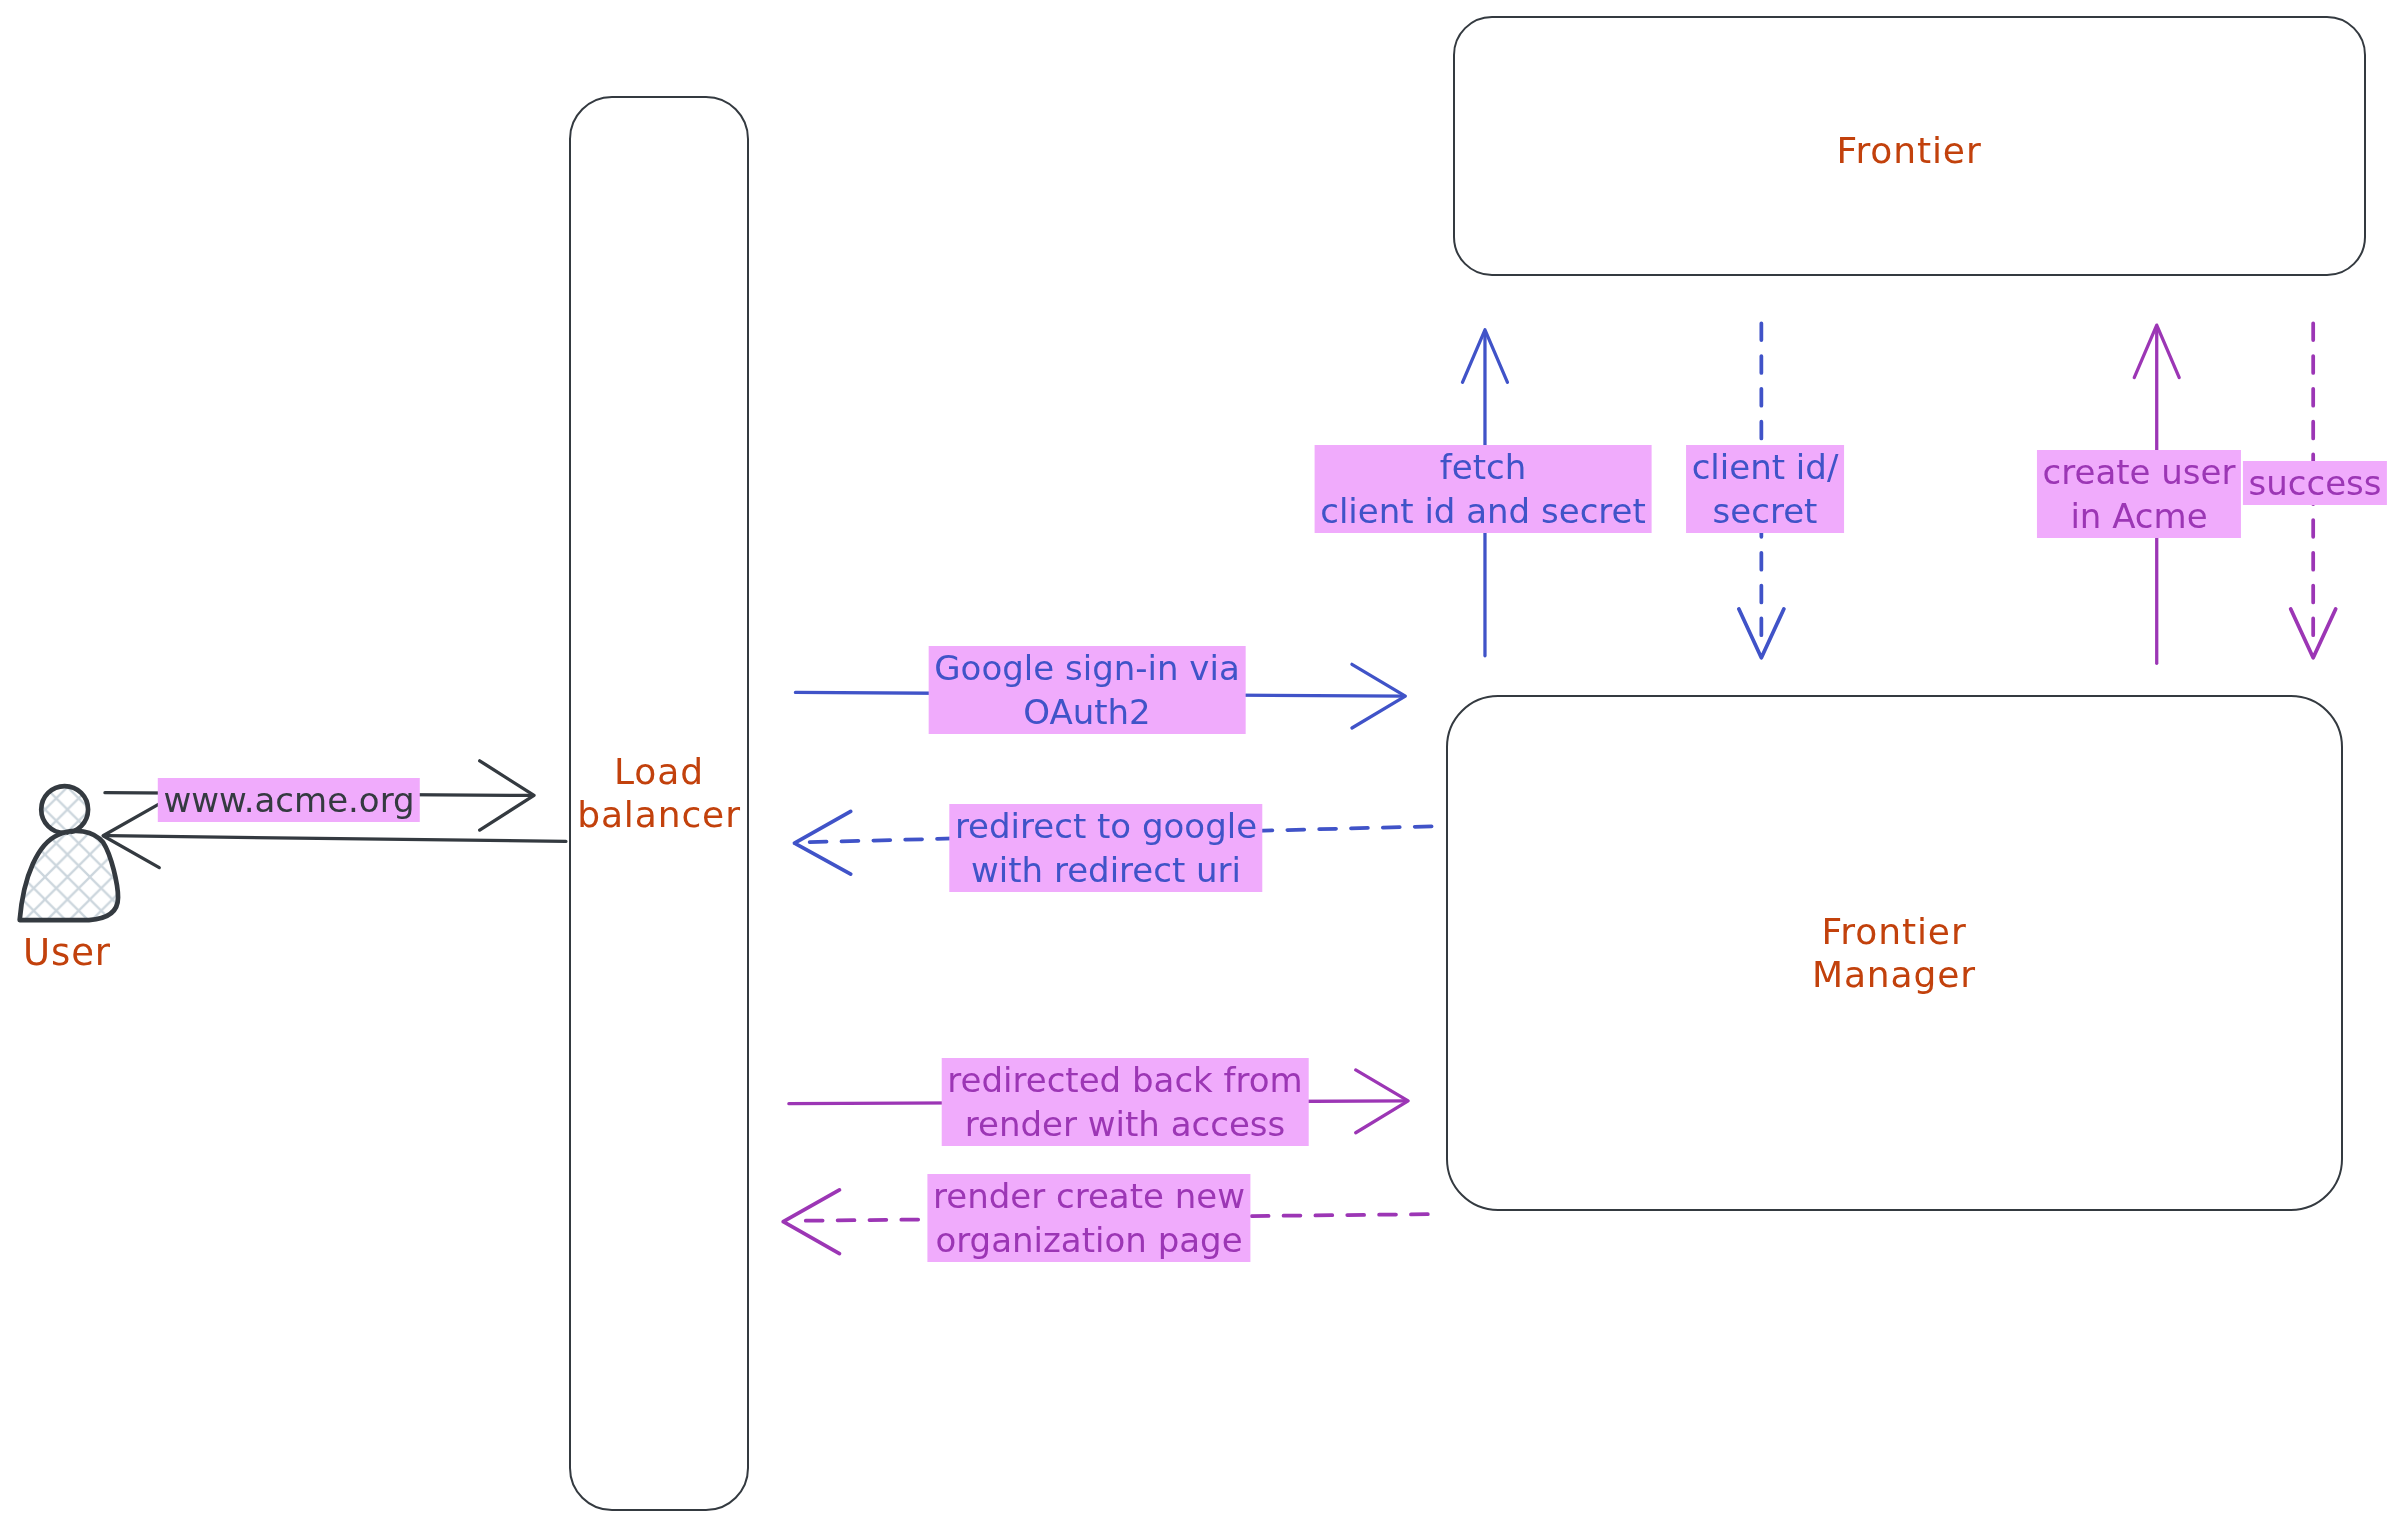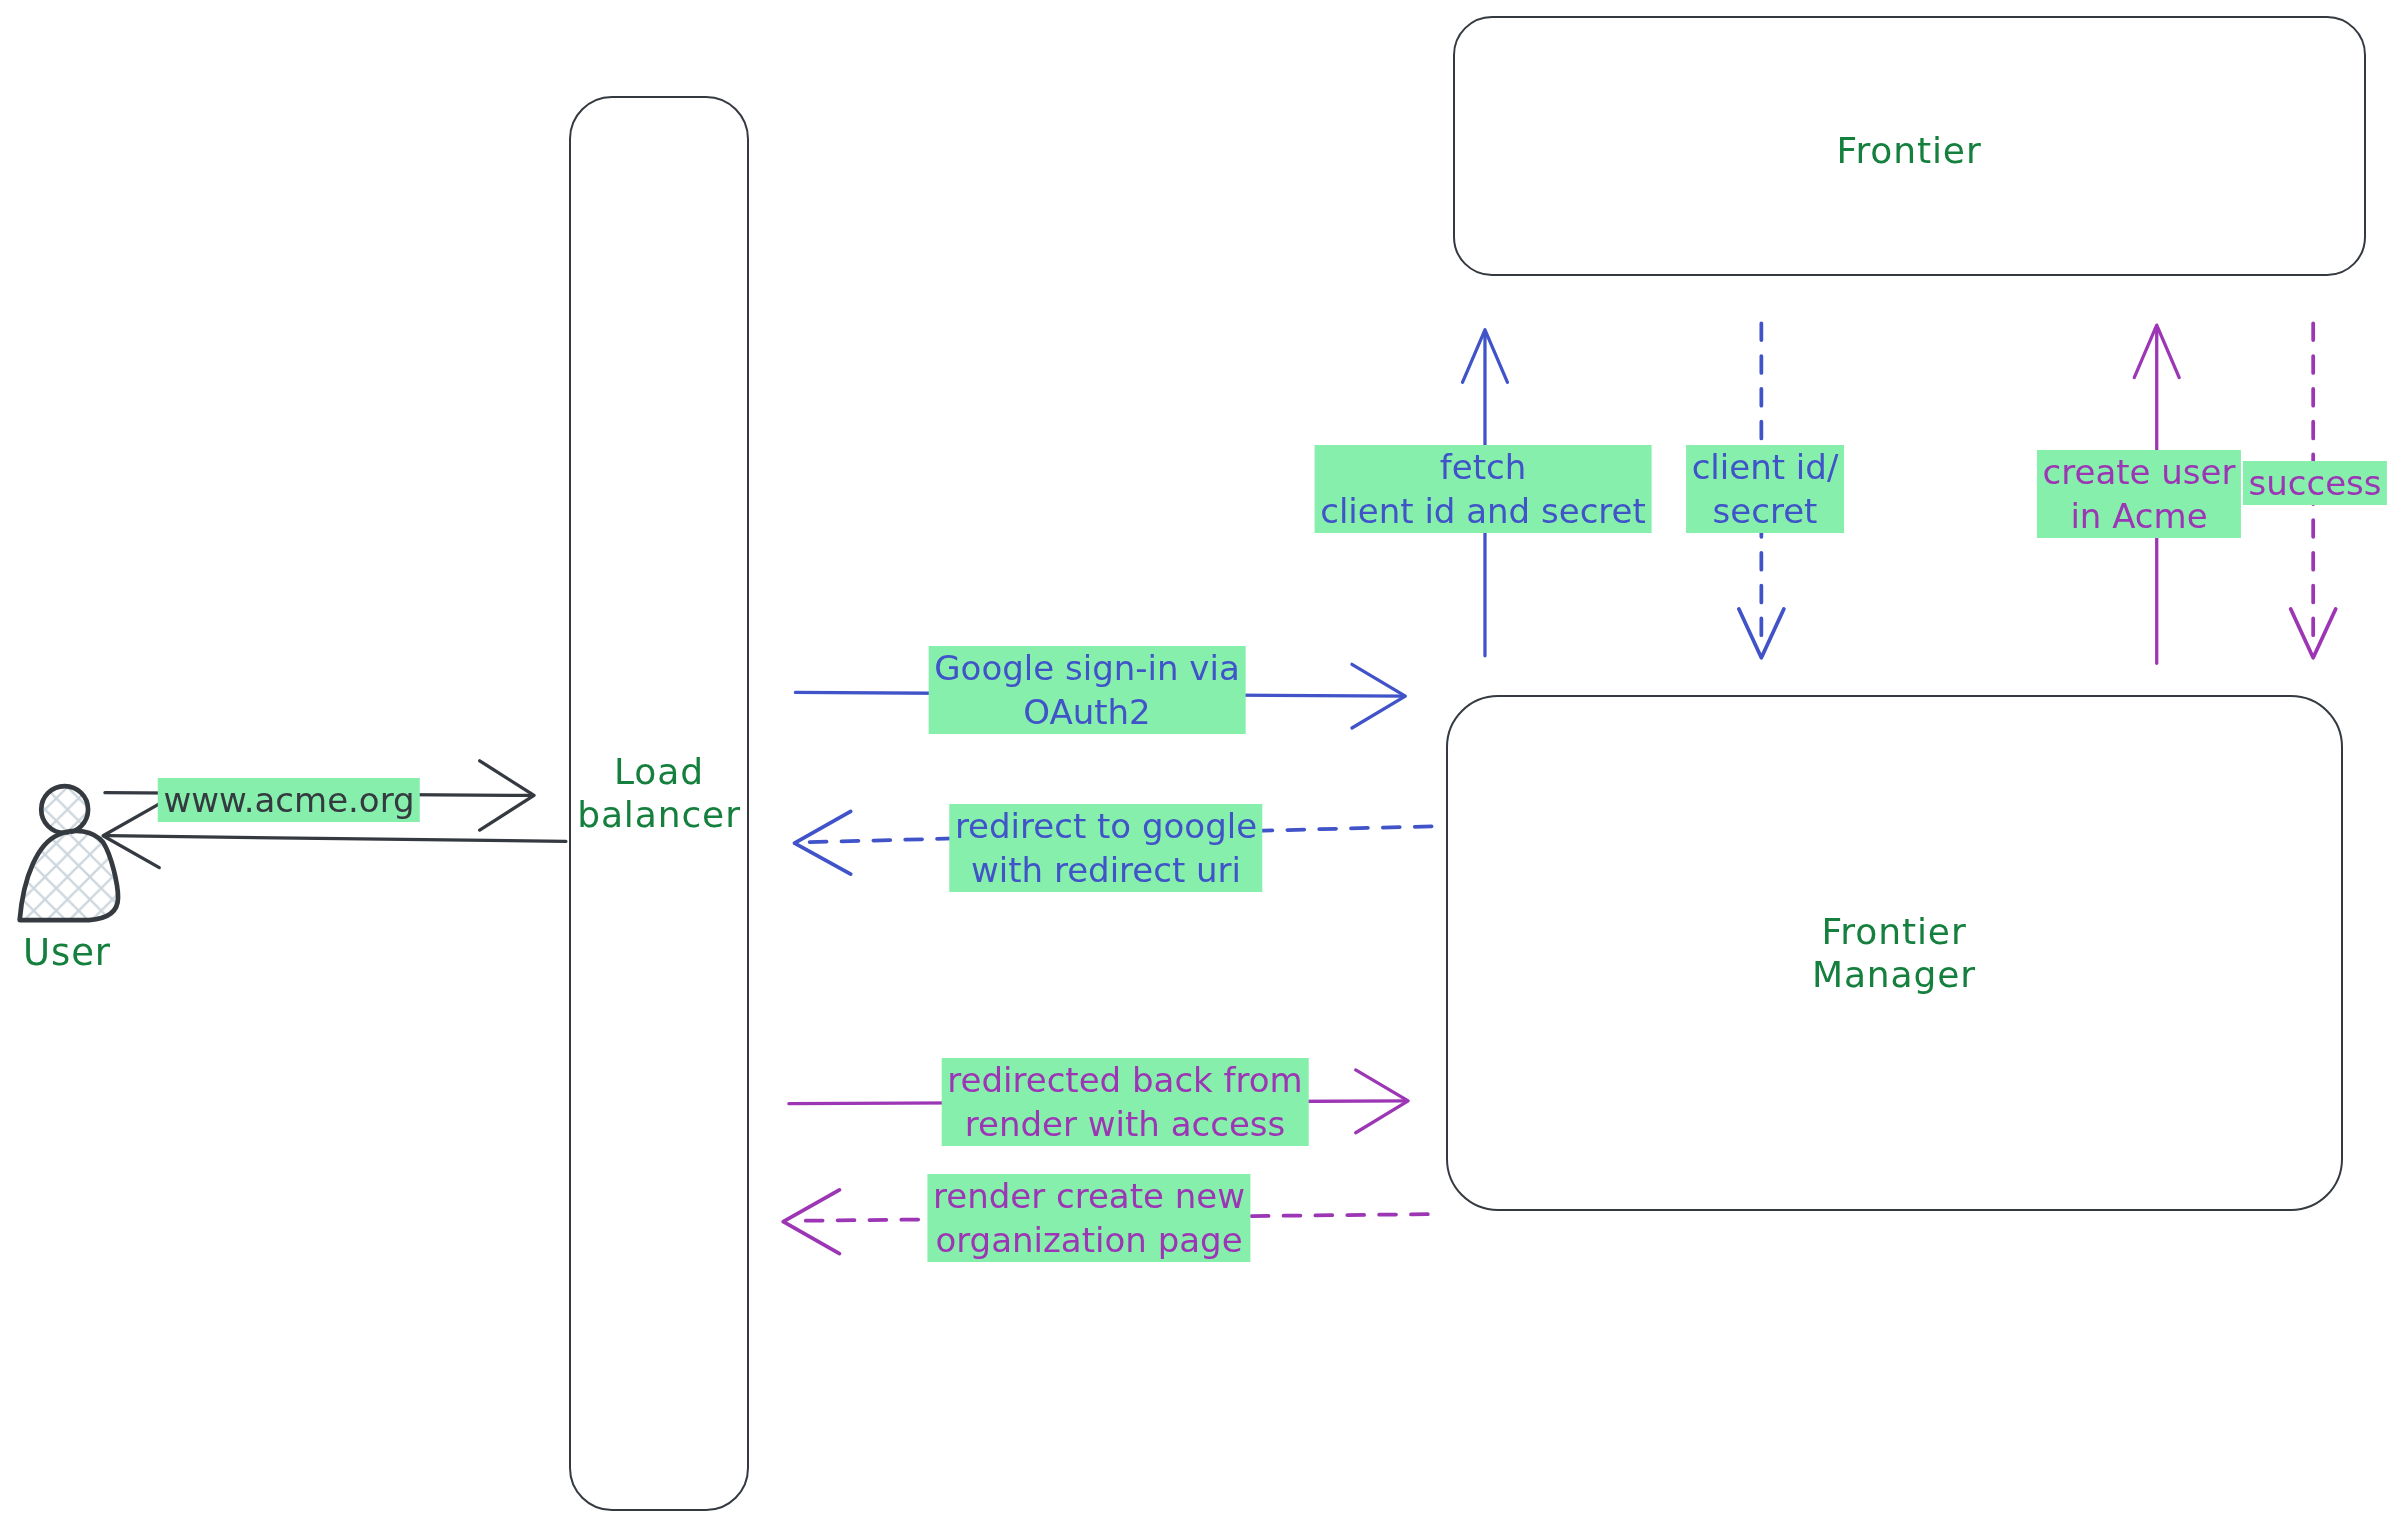--- a/index.html
+++ b/index.html
@@ -25,29 +25,29 @@
     z-index: 2;
   }
   .node-label, .edge-label {
     position: absolute;
     transform: translate(-50%, -50%);
     text-align: center;
     z-index: 3;
     white-space: nowrap;
   }
   .node-label {
-    color: #15803d;
+    color: #c2410c;
     font-size: 36px;
     line-height: 43px;
     letter-spacing: 0.9px;
   }
   .edge-label {
     font-size: 34px;
     line-height: 44px;
-    background: #86efac;
+    background: #f0abfc;
     padding: 0 5.6px;
   }
   .edge-label span { display: block; }
   .ink    { color: #343a40; }
   .blue   { color: #4053c8; }
   .purple { color: #9c36b5; }
 </style>
 </head>
 <body>
 

